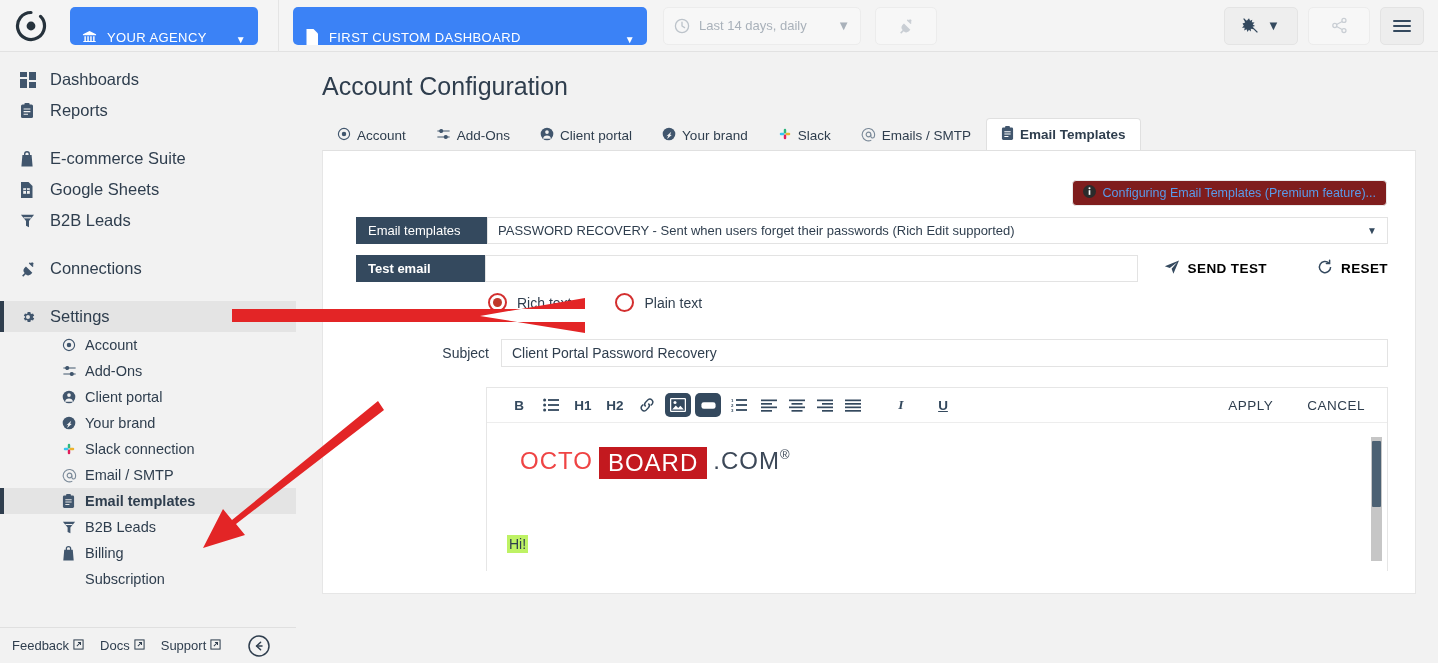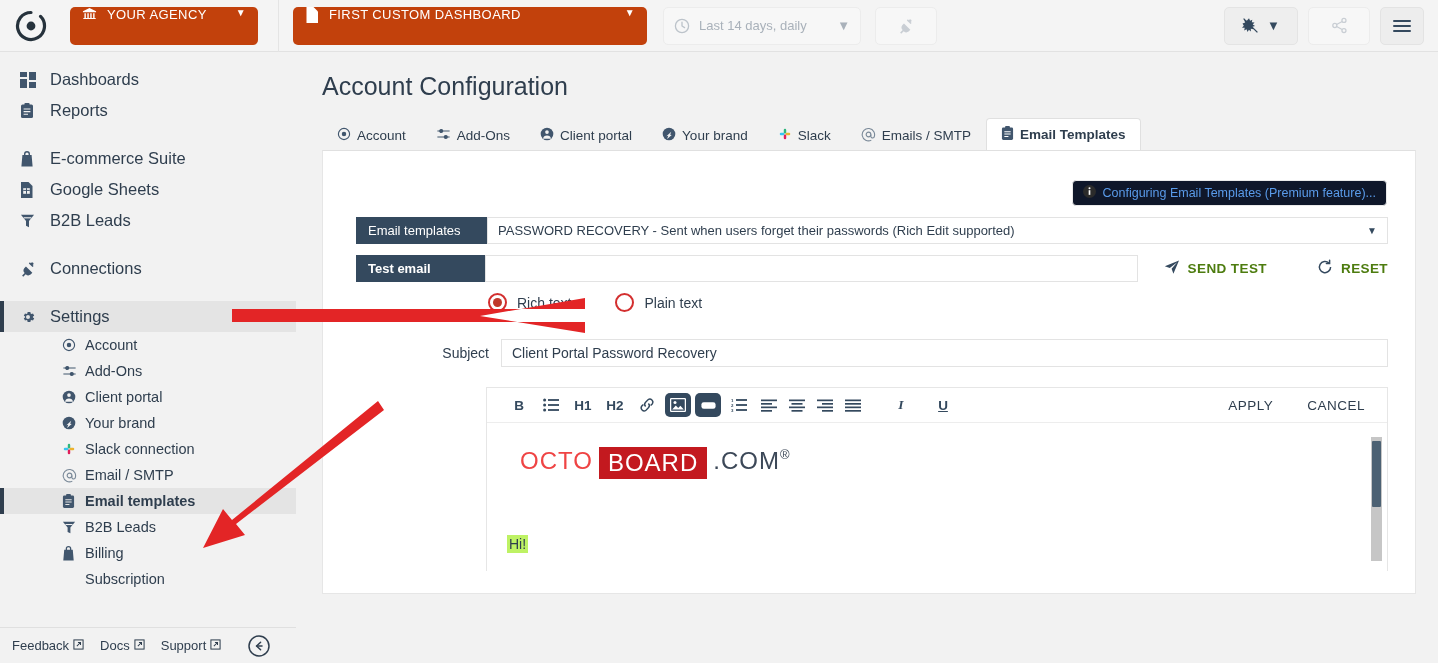--- a/index.html
+++ b/index.html
@@ -15,22 +15,22 @@
   
   .topbar {
     position: absolute; top: 0; left: 0; width: 1438px; height: 52px;
     background: #f4f4f4; border-bottom: 1px solid #e2e2e2;
     display: flex; align-items: center;
   }
   .logo-wrap { width: 62px; display: flex; justify-content: center; align-items: center; }
   .octo-logo { width: 32px; height: 32px; display: block; }
 
   .dark-btn {
-    background: #c2410c; color: #fff; border-radius: 5px;
-    height: 38px; display: flex; align-items: flex-start;
+    background: #3b82f6; color: #fff; border-radius: 5px;
+    height: 38px; display: flex; align-items: flex-end;
     padding: 0 12px; cursor: pointer; font-size: 13px;
     letter-spacing: .4px; font-weight: 500;
   }
   .dark-btn .lbl { flex: 1; padding: 0 14px 0 10px; white-space: nowrap; }
   .dark-btn .caret { font-size: 10px; }
   #agency-btn { width: 188px; margin-left: 8px; }
   .topbar-sep { width: 1px; height: 52px; background: #e4e4e4; margin: 0 14px 0 20px; }
   #dashboard-btn { width: 354px; }
 
   .soft-btn {
@@ -96,21 +96,21 @@
     border-top-left-radius: 4px; border-top-right-radius: 4px;
     font-weight: bold; height: 32px;
   }
   .panel {
     margin: 0 22px 0 26px; background: #fff; border: 1px solid #e6e6e6;
     border-top: 1px solid #e0e0e0; height: 444px; position: relative;
   }
 
   .info-box {
     position: absolute; right: 28px; top: 29px;
-    border: 1px solid #eaeaea; background: #0f172a; border-radius: 4px;
+    border: 1px solid #eaeaea; background: #7f1d1d; border-radius: 4px;
     height: 26px; display: flex; align-items: center; gap: 7px; padding: 0 10px;
     font-size: 12.5px; color: #5a9bea; cursor: pointer;
   }
 
   .row { display: flex; align-items: center; }
   .field-label {
     background: #34495e; color: #fff; font-size: 13px;
     height: 27px; display: flex; align-items: center; padding: 0 12px;
     white-space: nowrap;
   }
@@ -125,21 +125,21 @@
 
   #test-row { position: absolute; left: 33px; top: 104px; width: 1032px; font-weight: bold; }
   #test-label { width: 131px; }
   .text-input {
     height: 27px; border: 1px solid #e3e3e3; background: #fff;
     display: flex; align-items: center; padding: 0 10px; font-size: 13px; color: #2f3e4e;
   }
   #test-input { width: 663px; }
   .link-action {
     display: flex; align-items: center; gap: 8px; font-size: 13.5px;
-    color: #4d7c0f; letter-spacing: .4px; cursor: pointer; white-space: nowrap;
+    color: #000000; letter-spacing: .4px; cursor: pointer; white-space: nowrap;
   }
   #send-test { margin-left: 26px; }
   #reset-btn { margin-left: 50px; }
 
   .radios { position: absolute; left: 165px; top: 142px; display: flex; align-items: center; gap: 44px; }
   .radio { display: flex; align-items: center; gap: 10px; font-size: 14px; cursor: pointer; }
   .r-circle { width: 19px; height: 19px; border-radius: 50%; border: 2px solid #d32f2f; display: flex; align-items: center; justify-content: center; }
   .r-circle.on::after { content: ""; width: 9px; height: 9px; border-radius: 50%; background: #c0392b; }
 
   #subject-row { position: absolute; left: 105px; top: 188px; width: 960px; }

